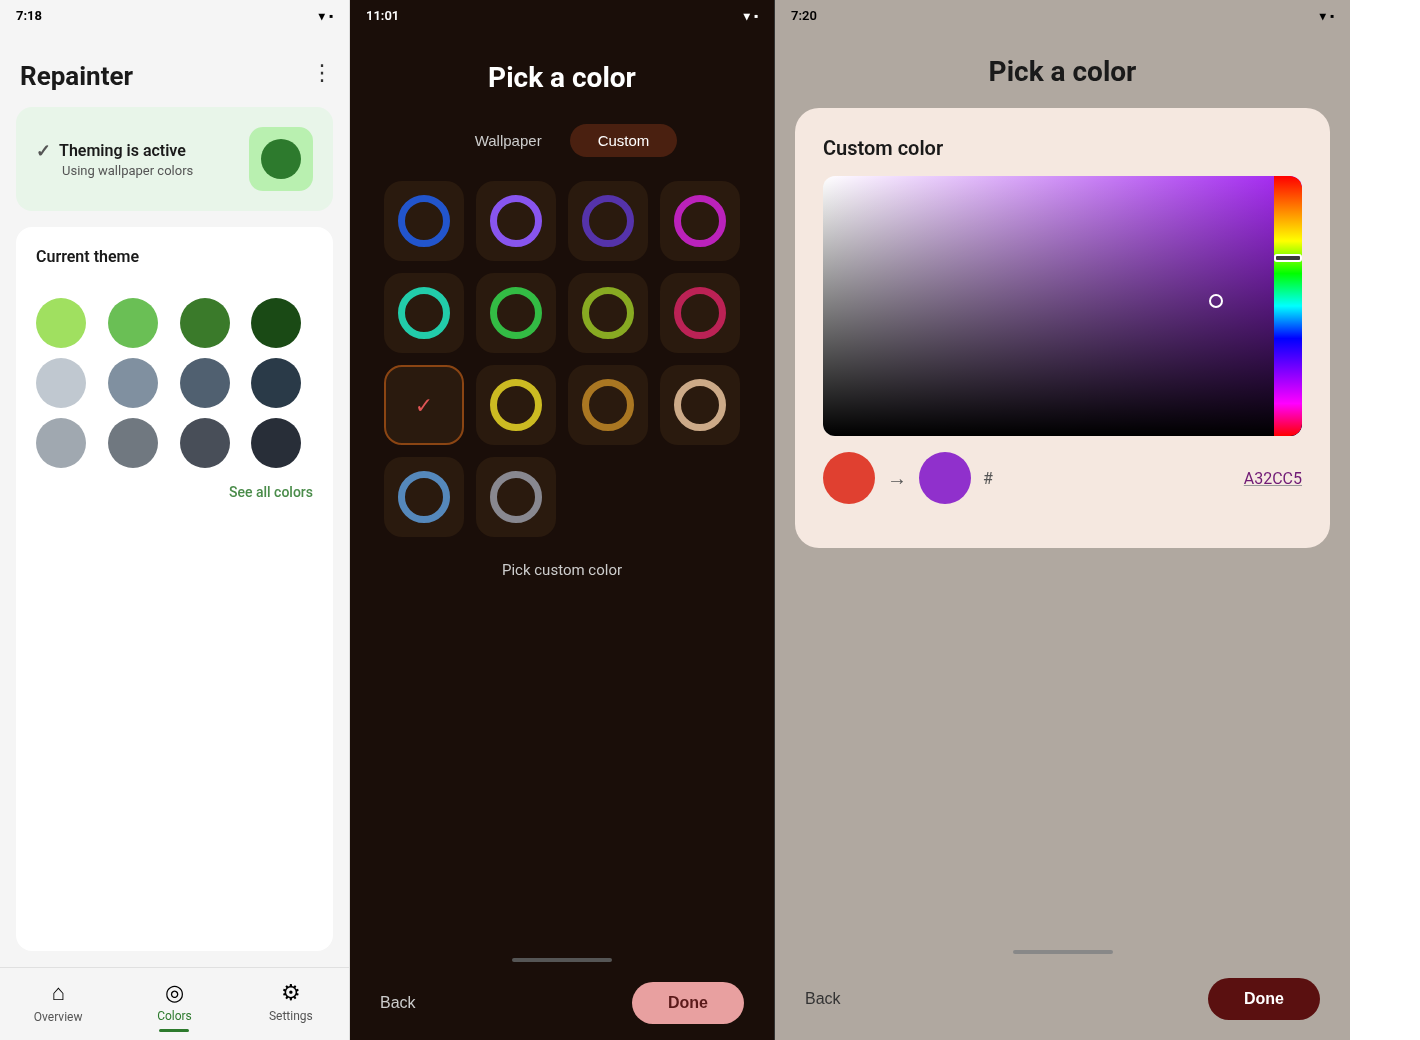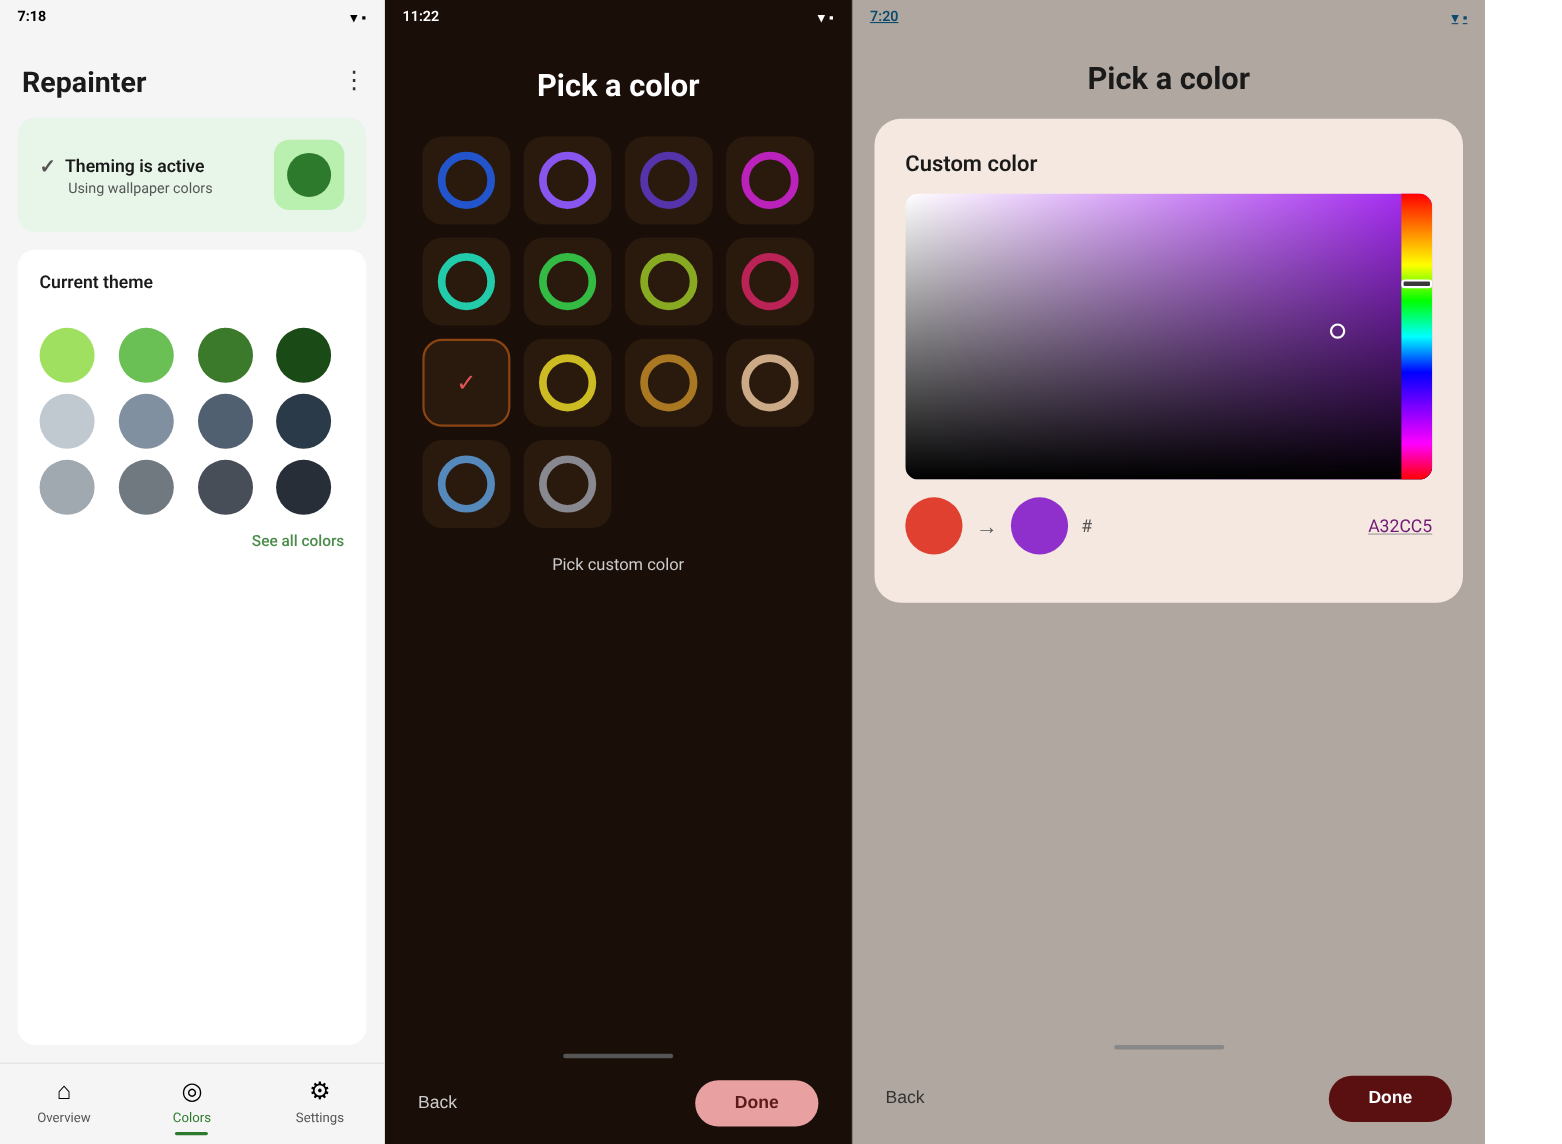--- a/index.html
+++ b/index.html
@@ -460,29 +460,33 @@
     </div>
     <div class="nav-item">
       <span class="nav-icon">⚙</span>
       <span class="nav-label">Settings</span>
     </div>
   </div>
 </div>
 
 <div class="screen2">
   <div class="status-bar" style="color:#fff;">
-    <span>11:22</span>
+    <span>11:01</span>
     <div class="status-icons">
       <span>▾</span>
       <span>▪</span>
     </div>
   </div>
 
   <div class="page-title">Pick a color</div>
 
+  <div class="tab-row">
+    <button class="tab-btn inactive">Wallpaper</button>
+    <button class="tab-btn active-tab">Custom</button>
+  </div>
 
   <div class="color-swatches-grid" id="swatches-grid">
       <div class="swatch-cell">
         <div class="swatch-ring" style="border-color: rgb(34, 85, 204);"></div>
       </div>
       <div class="swatch-cell">
         <div class="swatch-ring" style="border-color: rgb(136, 85, 238);"></div>
       </div>
       <div class="swatch-cell">
         <div class="swatch-ring" style="border-color: rgb(85, 51, 170);"></div>
@@ -530,21 +534,21 @@
 
   <div class="home-indicator2"></div>
 
   <div class="screen2-bottom">
     <button class="back-btn">Back</button>
     <button class="done-btn-pink">Done</button>
   </div>
 </div>
 
 <div class="screen3">
-  <div class="status-bar" style="color:#0c4a6e;text-decoration:underline;">
+  <div class="status-bar" style="color:#000000;">
     <span>7:20</span>
     <div class="status-icons">
       <span>▾</span>
       <span>▪</span>
     </div>
   </div>
 
   <div class="page-title" style="color:#1a1a1a;">Pick a color</div>
 
   <div class="custom-color-card">

